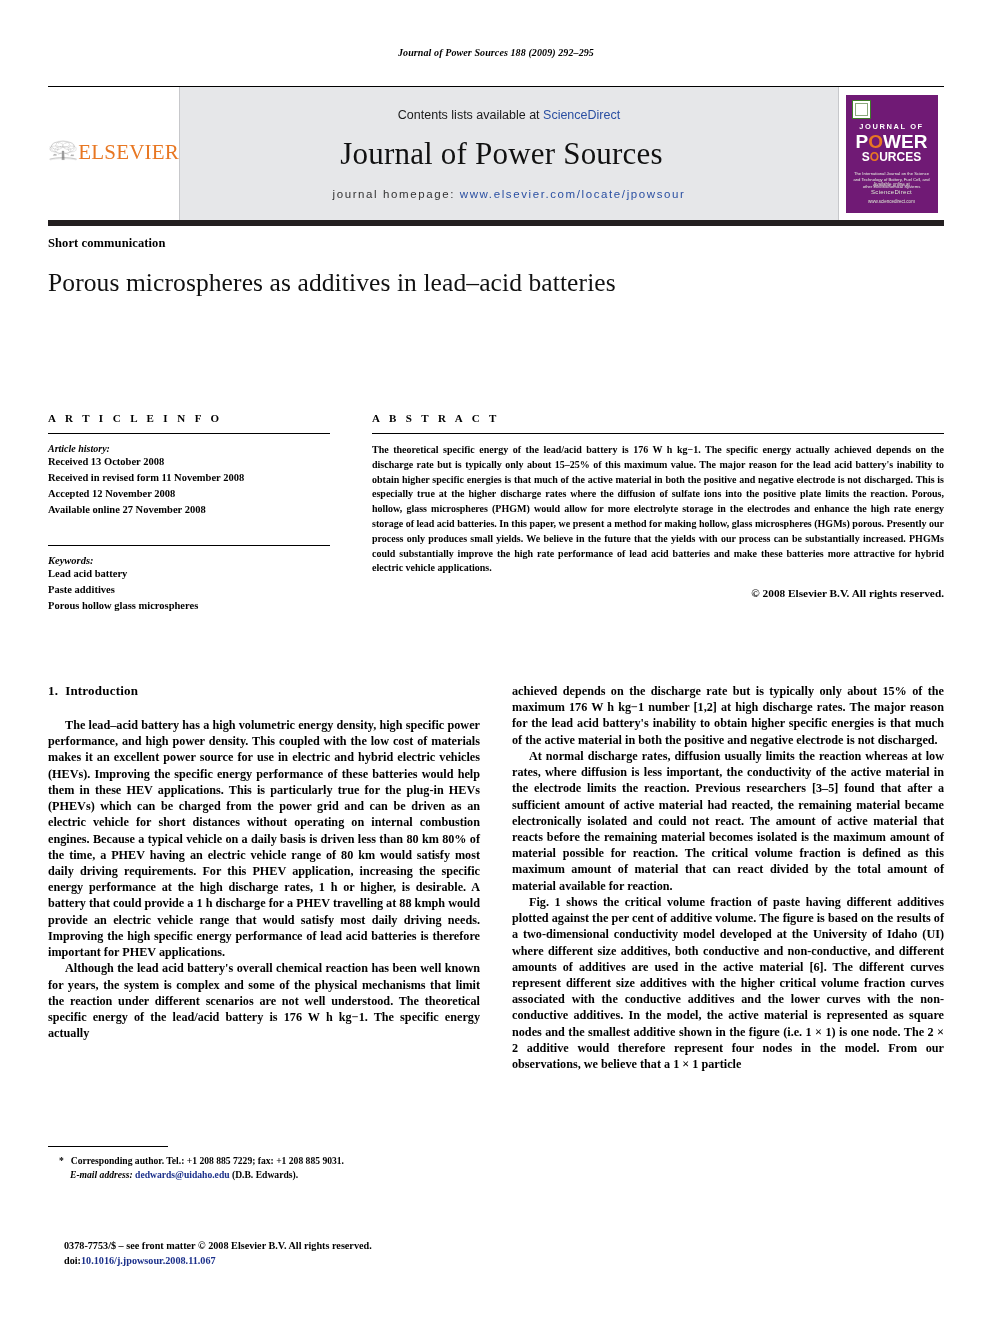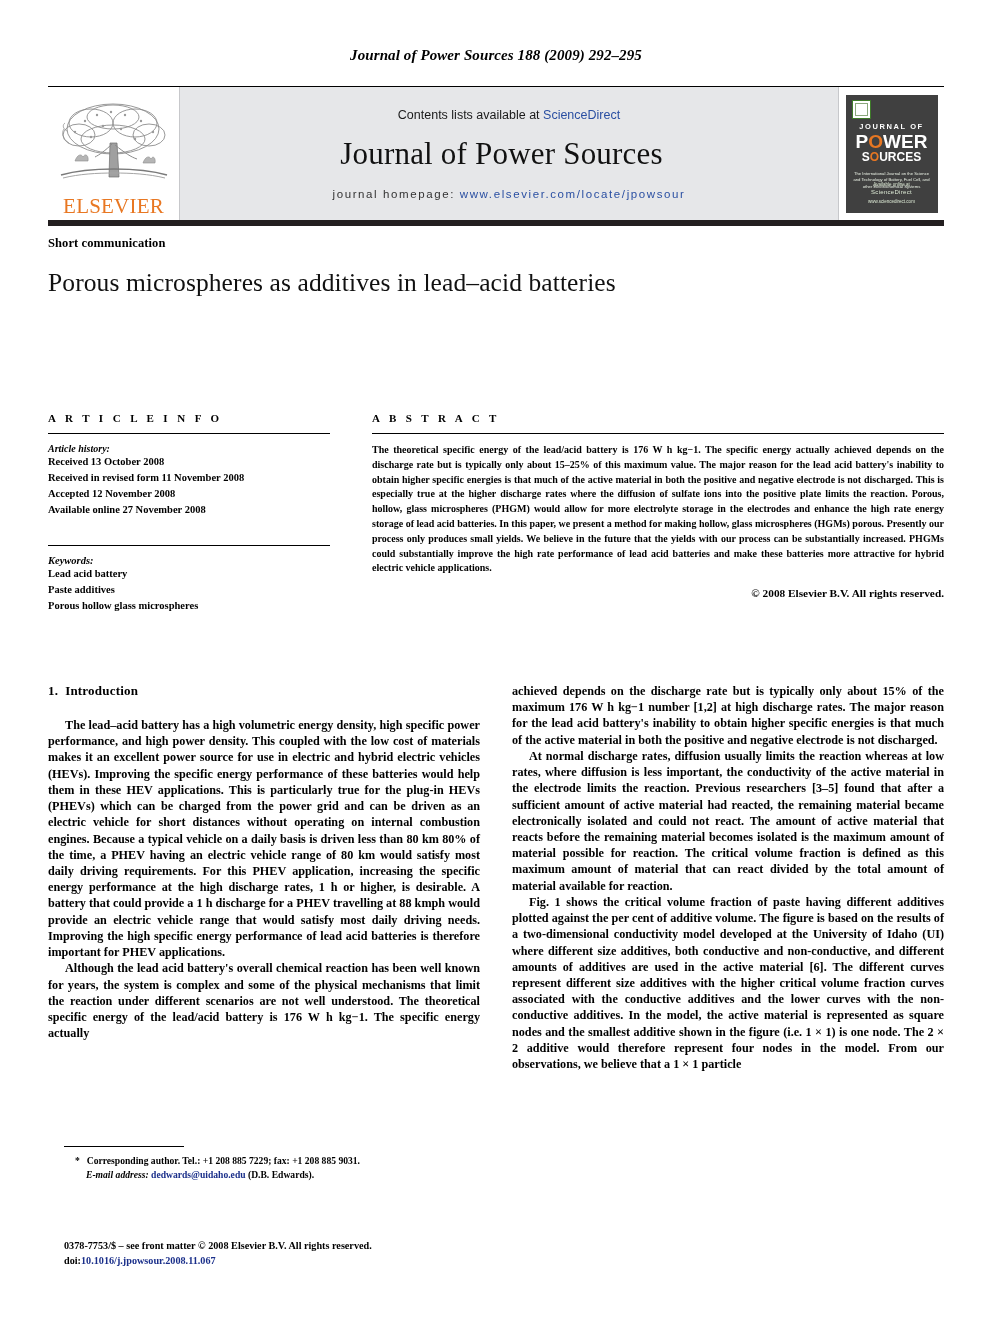--- a/index.html
+++ b/index.html
@@ -9,37 +9,37 @@
     font-family: "Liberation Serif", "DejaVu Serif", serif;
     color: #000;
     position: relative;
     overflow: hidden;
   }
   .page { position:relative; width:992px; height:1323px; padding:0; box-sizing:border-box; }
 
   
   .running-head {
     text-align:center;
-    font-size:15px;
+    font-size:10px;
     font-style:italic;
     font-weight:bold;
     letter-spacing:.1px;
     padding-top:47px;
   }
 
   
   .masthead {
     position:absolute; left:48px; top:86px;
     width:896px; height:134px;
     display:flex; align-items:stretch;
     border-top:1px solid #000;
   }
   .mast-left {
     width:131px; flex:0 0 131px;
-    display:flex; flex-direction:column;
+    display:flex; flex-direction:row;
     align-items:center; justify-content:flex-end;
     padding-bottom:4px; box-sizing:border-box;
   }
   .tree-wrap { width:118px; height:96px; display:block; }
   .elsevier-word {
     font-family:"Liberation Serif", serif;
     color:#E87722; font-size:21px; letter-spacing:.2px;
     line-height:1; font-weight:400; margin-top:1px;
   }
   .mast-center {
@@ -57,21 +57,21 @@
   .homepage {
     font-family:"Liberation Sans", sans-serif; font-size:11.5px; color:#333;
     letter-spacing:1.6px;
   }
   .homepage .url { color:#2a4fa2; }
   .mast-right {
     width:105px; flex:0 0 105px;
     display:flex; align-items:center; justify-content:center;
   }
   .cover {
-    width:92px; height:118px; background:#404040;
+    width:92px; height:118px; background:#701a75;
     position:relative; overflow:hidden;
     font-family:"Liberation Sans", sans-serif;
   }
   .cover .elsev-box {
     position:absolute; left:6px; top:5px; width:17px; height:17px;
     background:#fff; border:1px solid #3e7a29;
   }
   .cover .elsev-box:after{
     content:""; position:absolute; left:2px; top:2px; right:2px; bottom:2px;
     border:1px solid #8aa87c;
@@ -146,21 +146,21 @@
   }
   h2.sec .num { margin-right:7px; }
   p.body {
     font-size:12.2px; font-weight:bold; line-height:1.33; text-align:justify;
     margin:0 0 0 0; text-indent:17px; hyphens:auto;
   }
   p.body + p.body { margin-top:0; }
   p.body.noindent { text-indent:0; }
 
   
-  .footnotes { position:absolute; left:64px; top:1146px; width:432px; }
+  .footnotes { position:absolute; left:48px; top:1146px; width:432px; }
   .fn-rule { width:120px; border-top:1px solid #000; margin-bottom:7px; }
   .fn-line { font-size:9.6px; font-weight:bold; line-height:1.45; padding-left:22px; text-indent:-11px; }
   .fn-line .star { margin-right:7px; }
   .fn-email { font-size:9.6px; font-weight:bold; line-height:1.45; padding-left:22px; }
   .fn-email i { font-style:italic; }
   .link { color:#1a2f8a; }
   .issn-block { position:absolute; left:64px; top:1238px; width:460px; }
   .issn { font-size:10.2px; font-weight:bold; line-height:1.5; }
 </style>
 </head>

